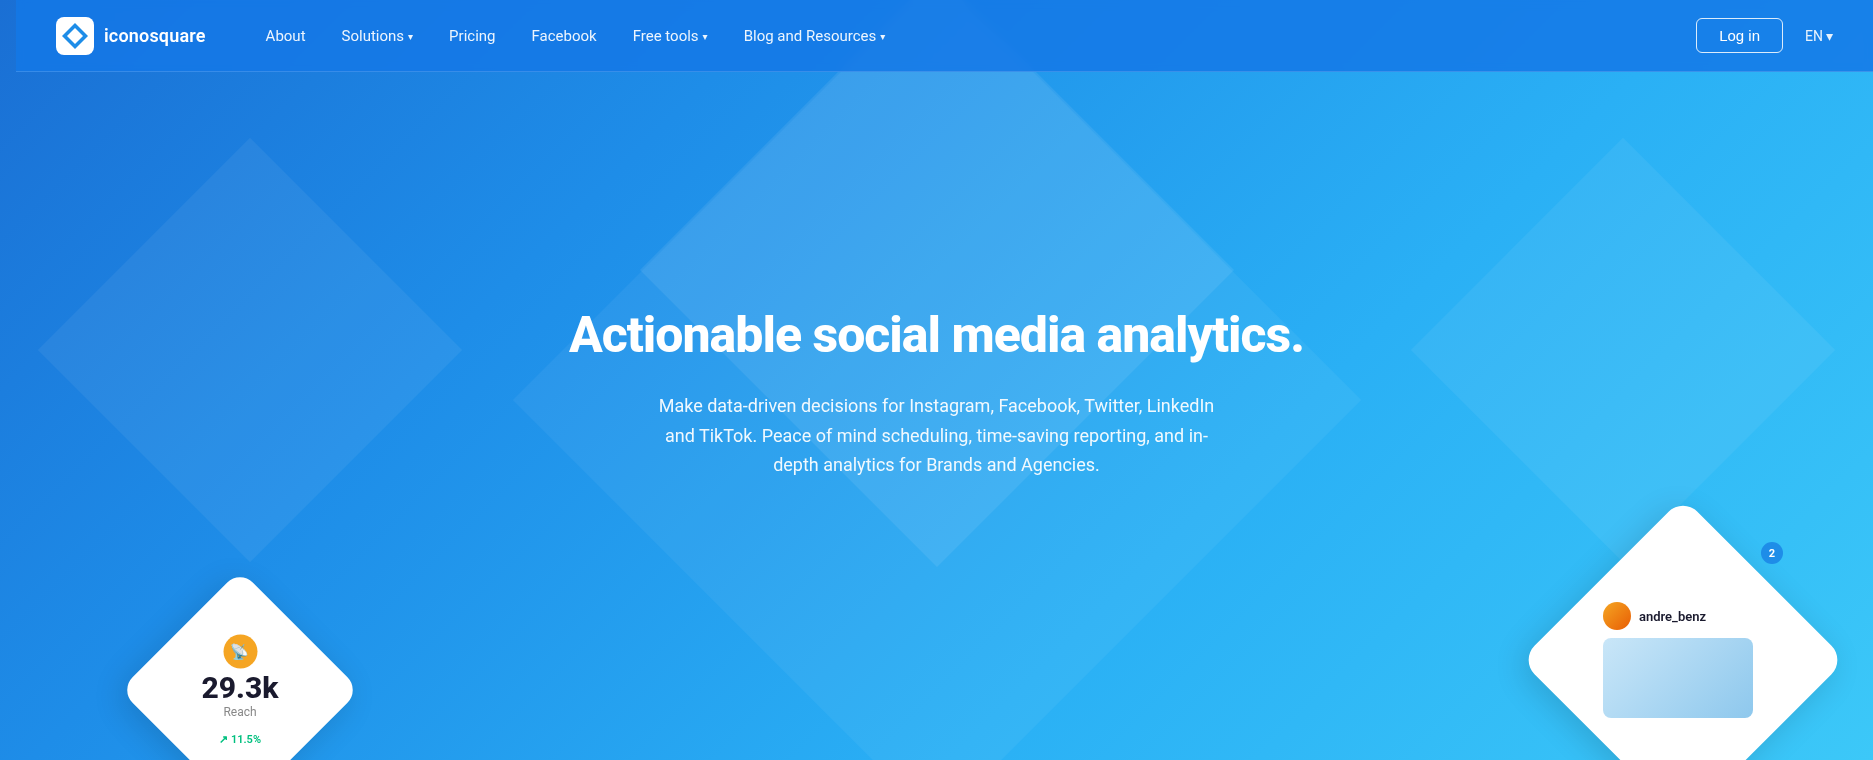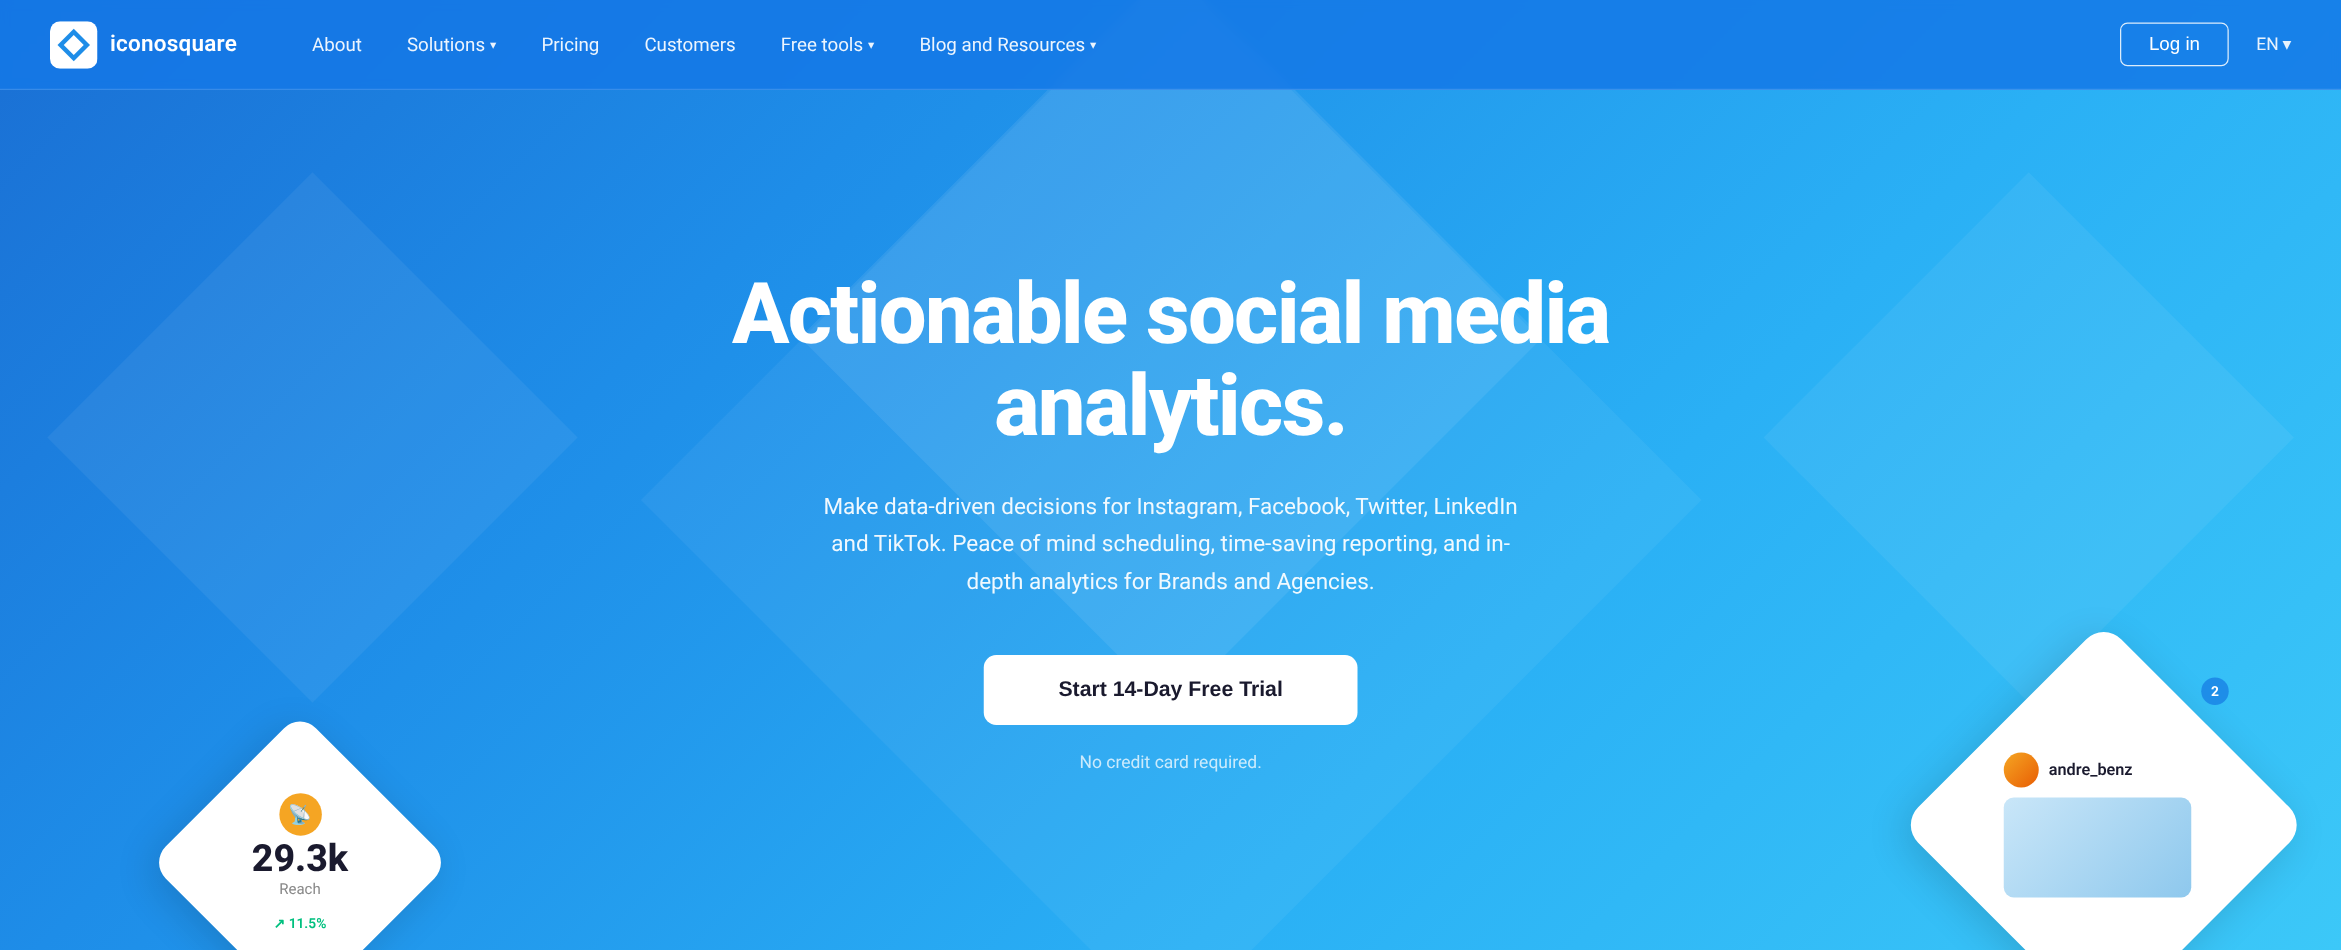--- a/index.html
+++ b/index.html
@@ -12,21 +12,21 @@
       font-family: -apple-system, BlinkMacSystemFont, 'Segoe UI', Roboto, sans-serif;
       overflow: hidden;
       width: 1873px;
       height: 760px;
     }
 
     
     .navbar {
       position: fixed;
       top: 0;
-      left: 0;
+      left: 16px;
       right: 0;
       height: 72px;
       background: rgba(20, 120, 230, 0.85);
       backdrop-filter: blur(4px);
       display: flex;
       align-items: center;
       padding: 0 40px;
       z-index: 100;
       border-bottom: 1px solid rgba(255,255,255,0.15);
     }
@@ -174,21 +174,21 @@
     .hero-content {
       position: relative;
       z-index: 10;
       text-align: center;
       max-width: 820px;
       padding: 0 20px;
     }
 
     .hero-title {
       color: #fff;
-      font-size: 68px;
+      font-size: 50px;
       font-weight: 800;
       line-height: 1.1;
       margin-bottom: 28px;
       letter-spacing: -0.02em;
     }
 
     .hero-subtitle {
       color: rgba(255,255,255,0.93);
       font-size: 18px;
       line-height: 1.65;
@@ -250,21 +250,21 @@
       <span>About</span>
     </a>
     <a class="nav-link" href="#">
       <span>Solutions</span>
       <span class="chevron">▾</span>
     </a>
     <a class="nav-link" href="#">
       <span>Pricing</span>
     </a>
     <a class="nav-link" href="#">
-      <span>Customers</span>
+      <span>Facebook</span>
     </a>
     <a class="nav-link" href="#">
       <span>Free tools</span>
       <span class="chevron">▾</span>
     </a>
     <a class="nav-link" href="#">
       <span>Blog and Resources</span>
       <span class="chevron">▾</span>
     </a>
   </div>
@@ -282,24 +282,20 @@
 
   <div class="diamond diamond-2"></div>
   <div class="diamond diamond-1"></div>
   <div class="diamond diamond-3"></div>
   <div class="diamond diamond-4"></div>
 
   <div class="hero-content">
     <h1 class="hero-title">Actionable social media analytics.</h1>
     <p class="hero-subtitle">Make data-driven decisions for Instagram, Facebook, Twitter, LinkedIn and TikTok. Peace of mind scheduling, time-saving reporting, and in-depth analytics for Brands and Agencies.</p>
 
-    <div>
-      <button class="btn-trial-main">Start 14-Day Free Trial</button>
-      <p class="no-credit">No credit card required.</p>
-    </div>
   </div>
 
   <div class="card-left-wrapper">
     <div style="position:relative; width:200px; height:200px;">
       <div style="
         background:#fff;
         width:170px;
         height:170px;
         transform:rotate(45deg);
         border-radius:18px;

